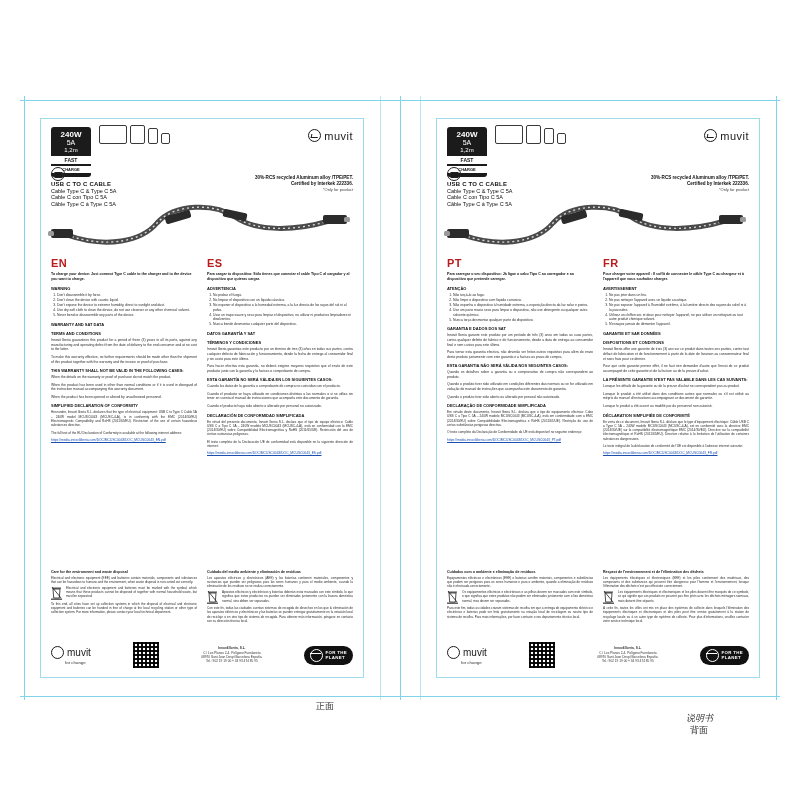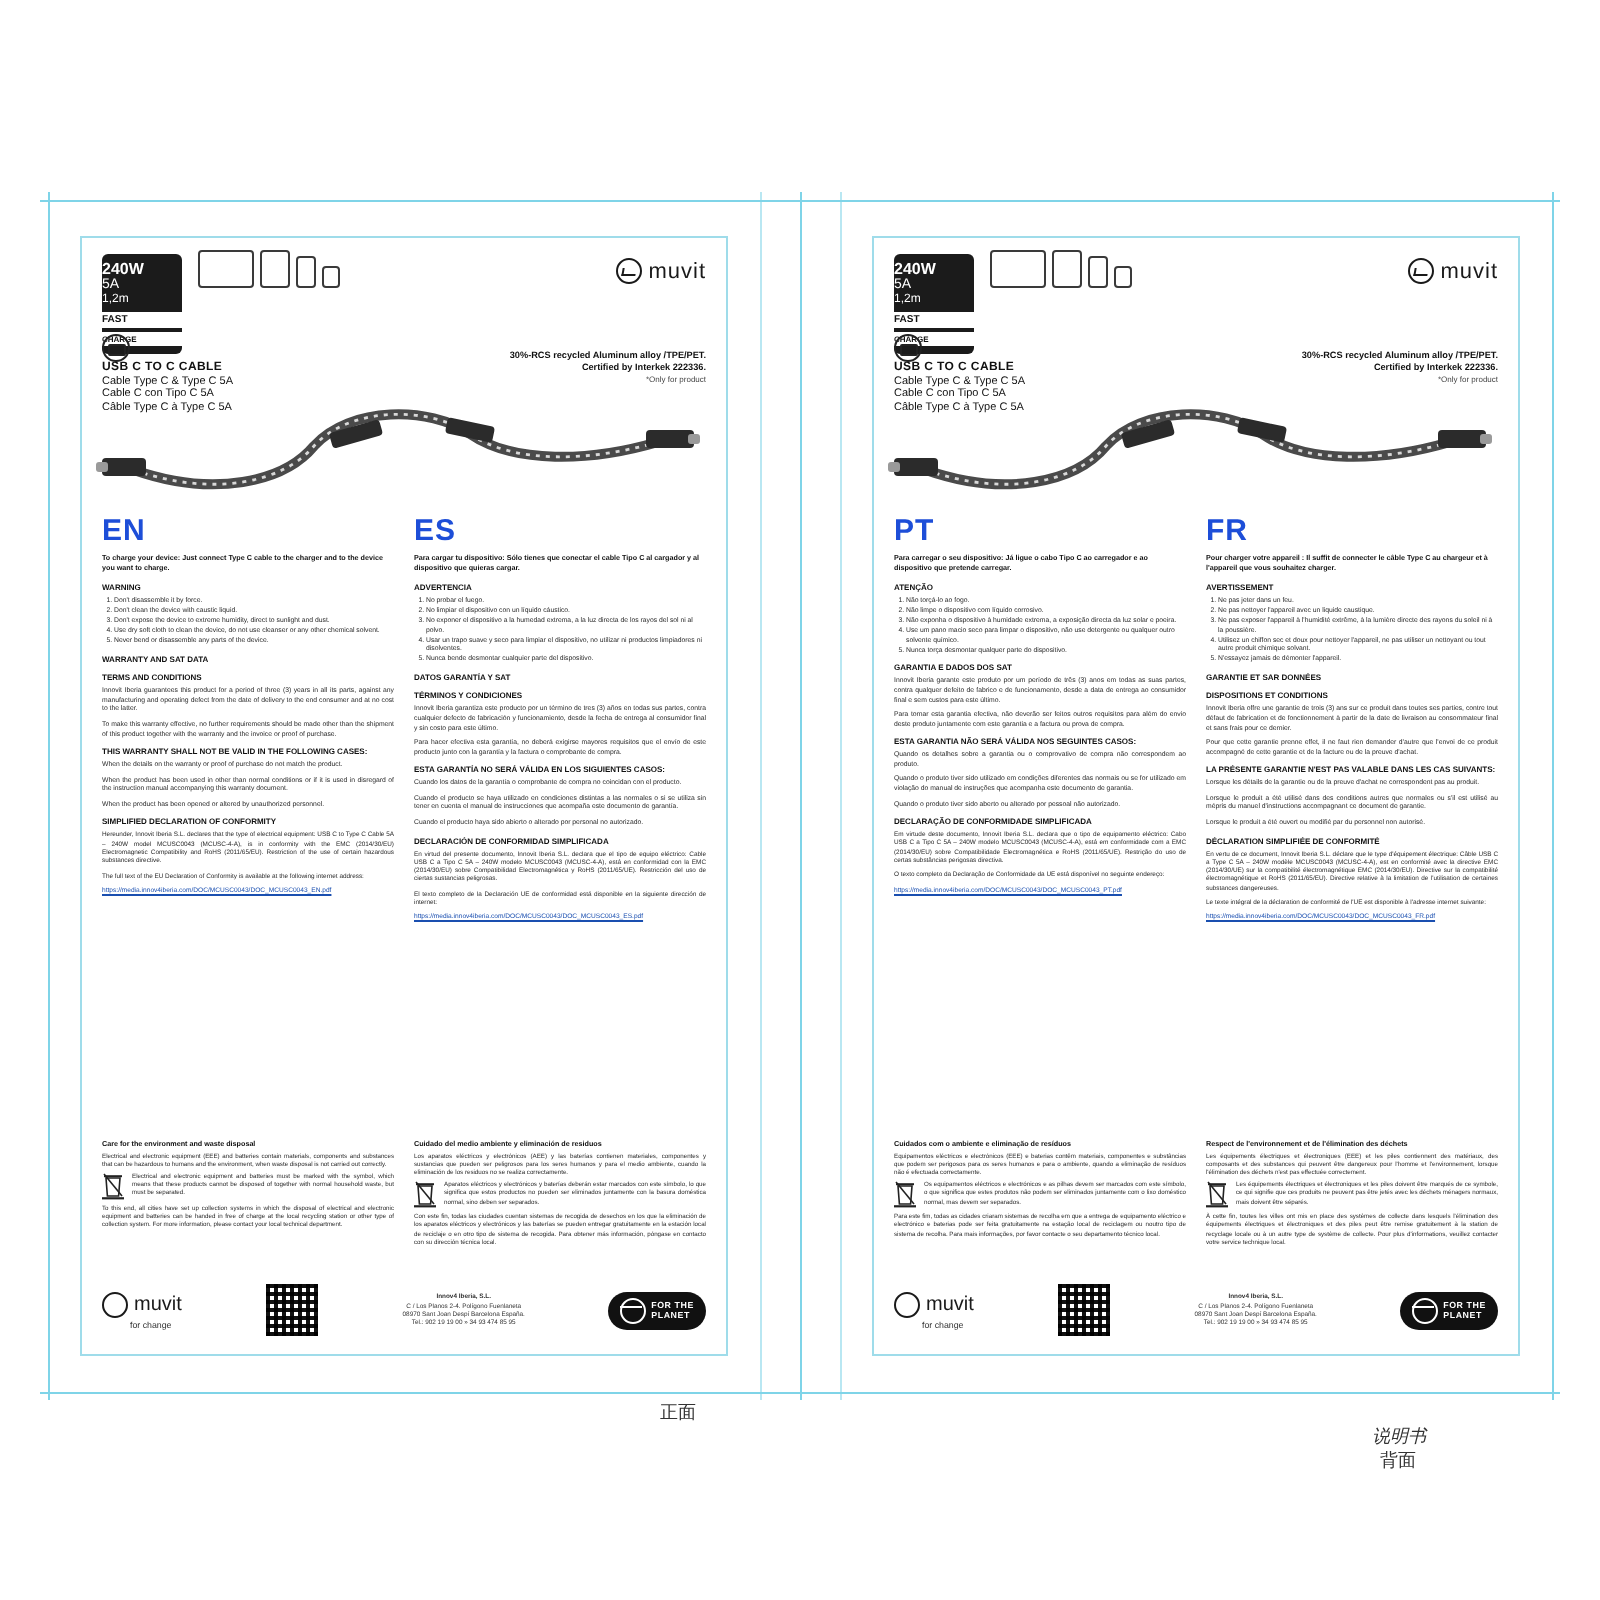--- a/index.html
+++ b/index.html
@@ -12,21 +12,21 @@
   .guide.v{width:1px;}
 
   .panel{position:absolute;top:118px;height:560px;width:324px;border:1px solid #9fdcea;background:#fff;box-sizing:border-box;}
   #panel-front{left:40px;}
   #panel-back{left:436px;}
 
   .panel-caption{position:absolute;font-size:9px;color:#333;font-family:"DejaVu Sans",sans-serif;}
 
   
   .hdr{position:relative;height:72px;padding:8px 10px 0 10px;}
-  .badge{position:absolute;left:10px;top:8px;width:40px;background:#1b1b1b;color:#fff;border-radius:3px;padding:3px 0 4px 0;text-align:left;}
+  .badge{position:absolute;left:10px;top:8px;width:40px;background:#1b1b1b;color:#fff;border-radius:3px;padding:3px 0 4px 0;text-align:center;}
   .badge .w{font-size:8px;font-weight:bold;line-height:9px;}
   .badge .a{font-size:7px;line-height:8px;}
   .badge .m{font-size:6px;line-height:7px;}
   .badge .fast{margin-top:2px;background:#fff;color:#111;font-size:5px;font-weight:bold;line-height:6px;padding:1px 0;}
   .badge .fast2{font-size:4px;line-height:5px;}
 
   .devicons{position:absolute;left:58px;top:6px;display:flex;align-items:flex-end;gap:3px;}
   .devicons .d{border:1px solid #3a3a3a;border-radius:2px;background:#fff;}
   .d.laptop{width:26px;height:17px;}
   .d.tablet{width:13px;height:17px;}
@@ -45,21 +45,21 @@
   .recycled{position:absolute;right:10px;top:56px;text-align:right;font-size:4.6px;line-height:6px;color:#111;font-weight:bold;}
   .recycled .small{font-weight:normal;font-size:4px;color:#444;}
 
   
   .cable-area{position:relative;height:52px;margin:2px 6px 0 6px;}
   .cable-area svg{display:block;}
 
   
   .cols{display:flex;gap:10px;padding:4px 10px 0 10px;}
   .col{width:50%;}
-  .lang{font-size:15px;font-weight:bold;letter-spacing:.5px;margin:0 0 3px 0;color:#1d4ed8;}
+  .lang{font-size:11px;font-weight:bold;letter-spacing:.5px;margin:0 0 3px 0;color:#b91c1c;}
   .lead{font-size:3.6px;line-height:5px;font-weight:bold;margin:0 0 4px 0;color:#111;}
   h4.sec{font-size:4px;line-height:5.4px;margin:4px 0 1.5px 0;font-weight:bold;text-transform:uppercase;color:#111;}
   p.body{font-size:3.4px;line-height:4.6px;margin:0 0 3px 0;color:#2a2a2a;text-align:justify;}
   p.body.tiny{font-size:3.2px;line-height:4.3px;}
   ol.list{margin:0 0 3px 0;padding-left:6px;font-size:3.4px;line-height:4.6px;color:#2a2a2a;}
   ol.list li{margin:0 0 .5px 0;}
   a.doclink{font-size:3.3px;line-height:4.4px;color:#1a4fb0;word-break:break-all;display:block;margin-top:2px;}
 
   
   .weee{display:flex;gap:10px;padding:6px 10px 0 10px;border-top:0;}
@@ -427,17 +427,17 @@
       <div class="planet">
         <span class="globe"></span>
         <span class="txt">
           <span>FOR THE</span><br>
           <span>PLANET</span>
         </span>
       </div>
     </div>
   </div>
 
-  <div class="panel-caption" style="left:330px;top:700px;text-align:center;">正面</div>
+  <div class="panel-caption" style="left:316px;top:700px;text-align:center;">正面</div>
   <div class="panel-caption" style="left:690px;top:724px;">背面</div>
   <div class="panel-caption" style="left:686px;top:712px;font-style:italic;">说明书</div>
 
 </div>
 
 </body></html>

